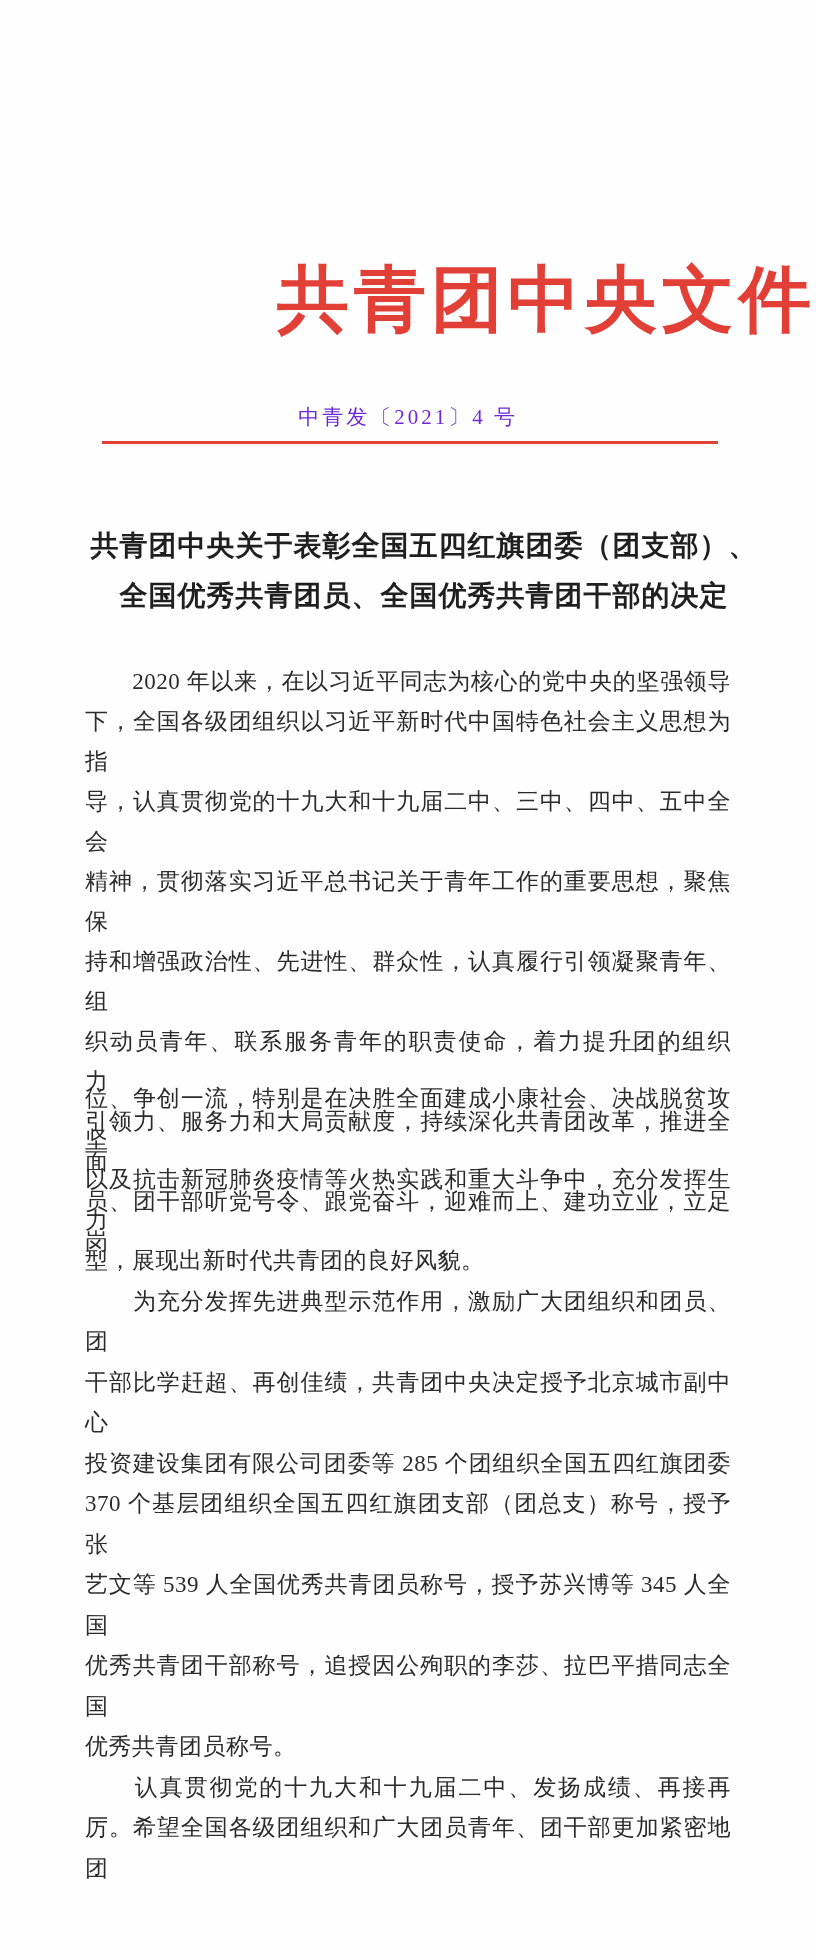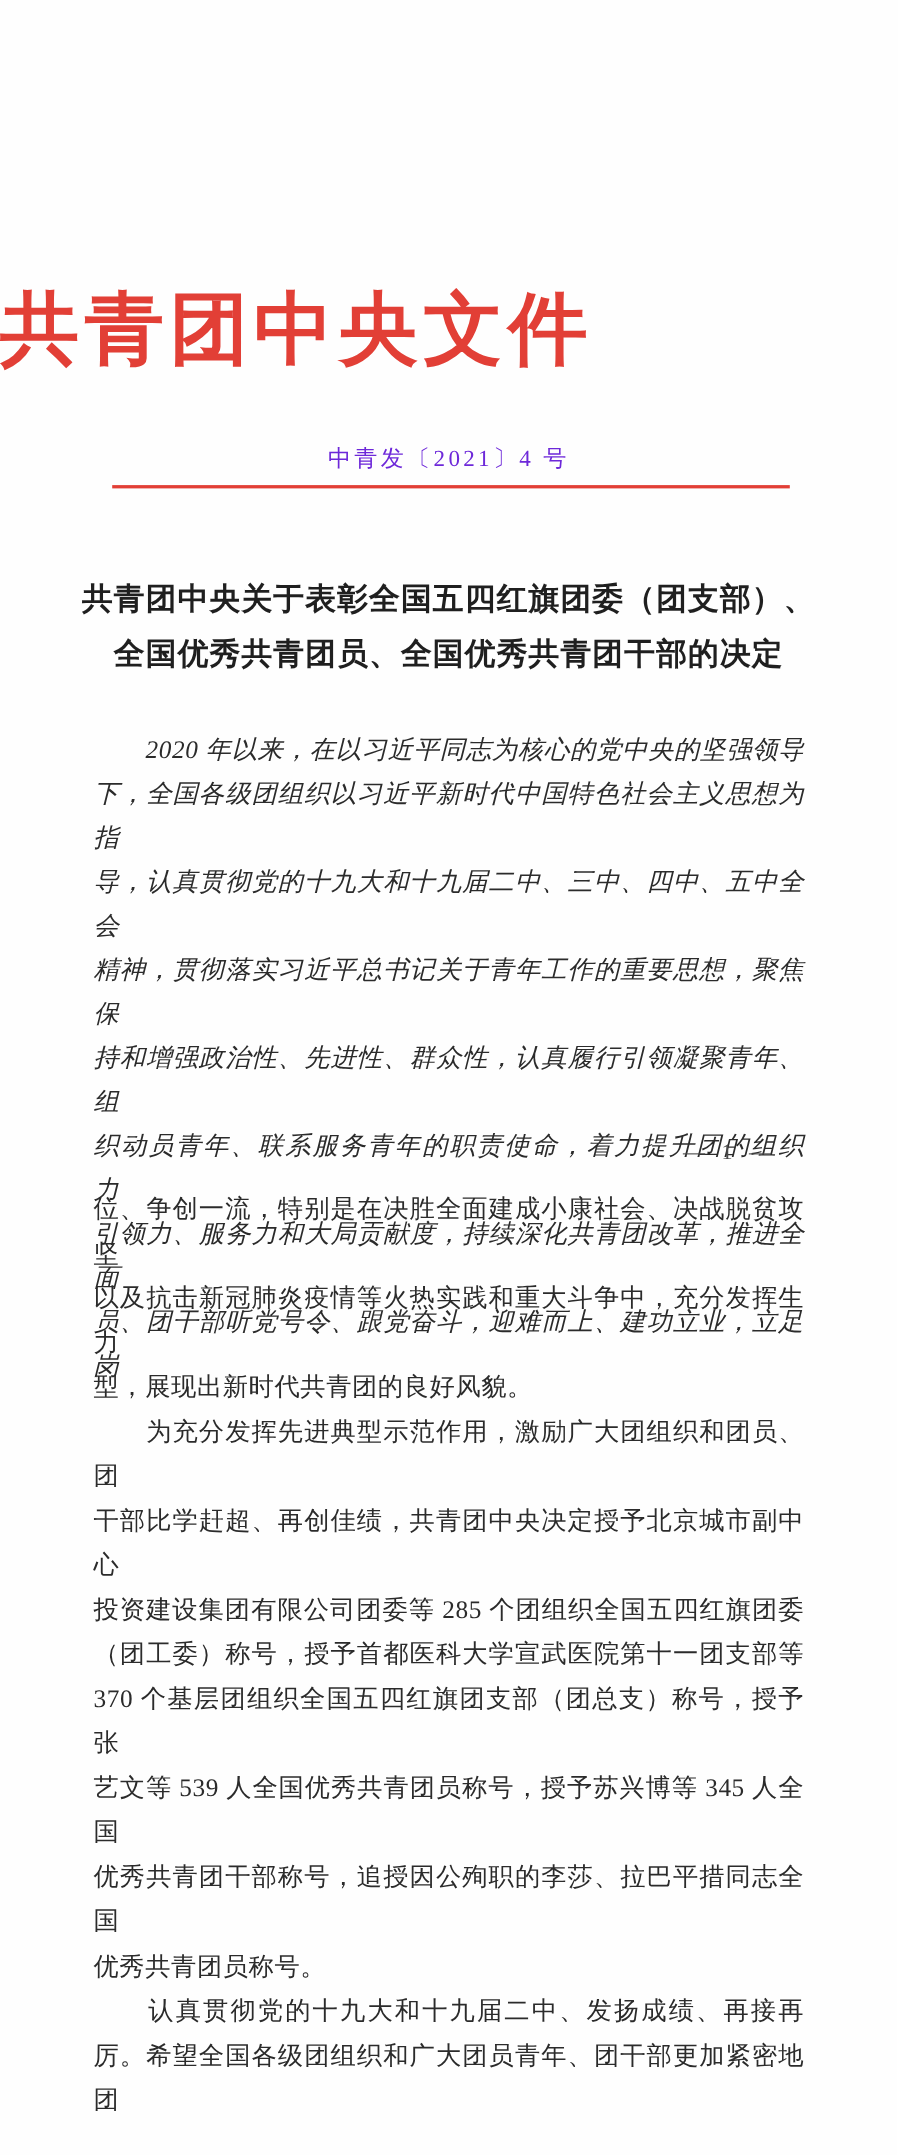--- a/index.html
+++ b/index.html
@@ -14,27 +14,28 @@
     margin: 0 auto;
     background: #fefefe;
     font-family: "Liberation Serif", "DejaVu Serif", serif;
     overflow: hidden;
   }
   .masthead {
     position: absolute;
     top: 256px;
     left: 0;
     right: 0;
-    text-align: left;
+    text-align: right;
     font-size: 72px;
     line-height: 88px;
     font-weight: 700;
     letter-spacing: 5px;
     color: #e23f36;
     white-space: nowrap;
+    padding-left: 36px;
   }
   .doc-number {
     position: absolute;
     top: 402px;
     left: 0;
     right: 0;
     text-align: center;
     font-size: 21px;
     line-height: 30px;
     letter-spacing: 3px;
@@ -44,37 +45,37 @@
     position: absolute;
     top: 441px;
     left: 102px;
     width: 616px;
     height: 3px;
     background: #e23f36;
   }
   .heading {
     position: absolute;
     top: 521px;
-    left: 68px;
+    left: 84px;
     width: 680px;
     text-align: center;
     font-size: 28px;
     line-height: 50px;
     font-weight: 700;
     color: #1f1f1f;
     letter-spacing: 1px;
   }
   .body-block {
     position: absolute;
     left: 85px;
     width: 646px;
     font-size: 23px;
     color: #2b2b2b;
   }
-  .body-page1 { top: 662px;  line-height: 40px; font-style: italic;   }
+  .body-page1 { top: 662px;  line-height: 40px;   }
   .body-page2 { top: 1079px; line-height: 40.5px; }
   .line {
     text-align: justify;
     text-align-last: justify;
     letter-spacing: 0.5px;
     white-space: pre-wrap;
   }
   .line.end {
     text-align-last: left;
   }
@@ -118,21 +119,20 @@
 
   <div class="page-number">— 1 —</div>
 
   <div class="body-block body-page2">
       <div class="line">位、争创一流，特别是在决胜全面建成小康社会、决战脱贫攻坚</div>
       <div class="line">以及抗击新冠肺炎疫情等火热实践和重大斗争中，充分发挥生力</div>
       <div class="line end">型，展现出新时代共青团的良好风貌。</div>
       <div class="line">　　为充分发挥先进典型示范作用，激励广大团组织和团员、团</div>
       <div class="line">干部比学赶超、再创佳绩，共青团中央决定授予北京城市副中心</div>
       <div class="line">投资建设集团有限公司团委等 285 个团组织全国五四红旗团委</div>
-      <div class="line">（团工委）称号，授予首都医科大学宣武医院第十一团支部等</div>
       <div class="line">370 个基层团组织全国五四红旗团支部（团总支）称号，授予张</div>
       <div class="line">艺文等 539 人全国优秀共青团员称号，授予苏兴博等 345 人全国</div>
       <div class="line">优秀共青团干部称号，追授因公殉职的李莎、拉巴平措同志全国</div>
       <div class="line end">优秀共青团员称号。</div>
       <div class="line">　　认真贯彻党的十九大和十九届二中、发扬成绩、再接再</div>
       <div class="line">厉。希望全国各级团组织和广大团员青年、团干部更加紧密地团</div>
     </div>
 
 </div>
 

